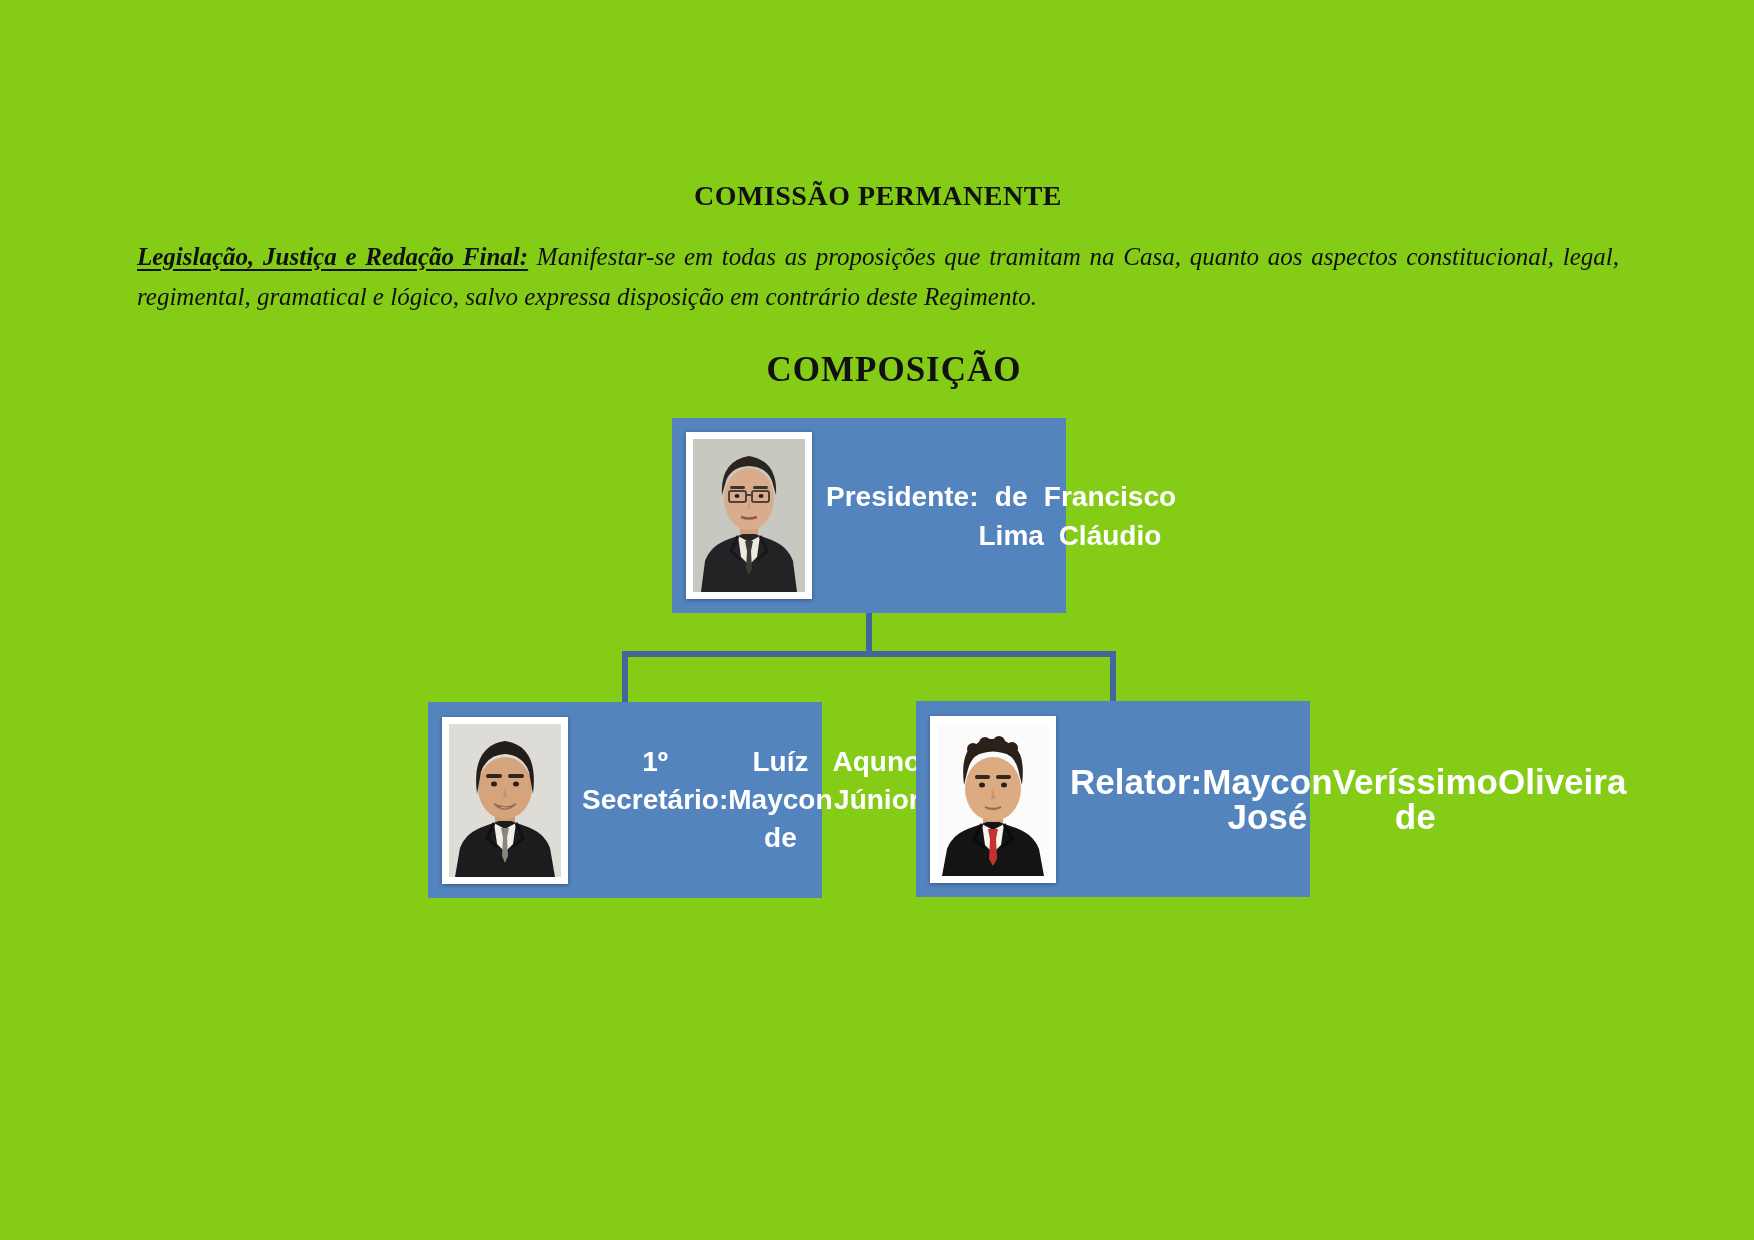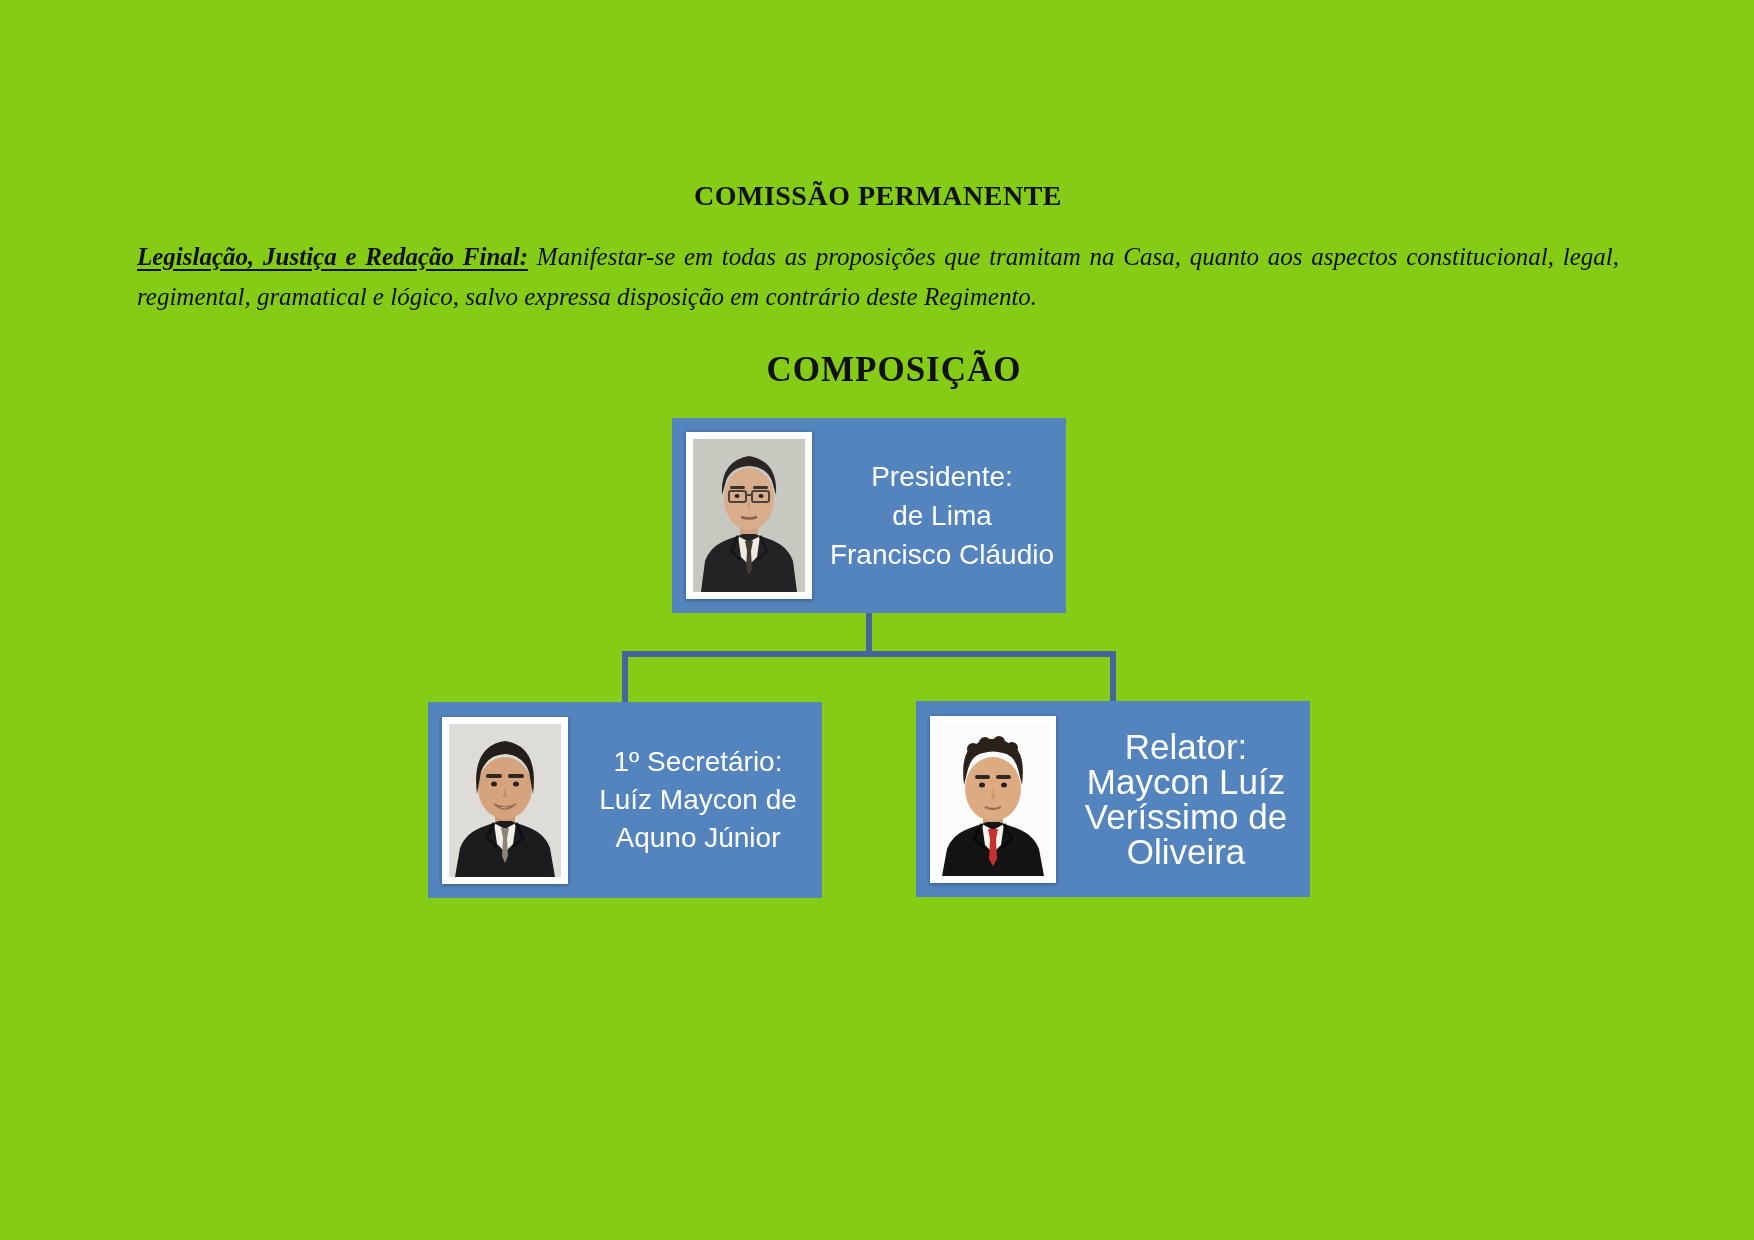--- a/index.html
+++ b/index.html
@@ -68,26 +68,26 @@
     background: #ffffff;
     box-shadow: 0 1px 4px rgba(0,0,0,0.35);
     display: flex;
     align-items: center;
     justify-content: center;
   }
   .photo-frame svg { display: block; }
   .org-text {
     flex: 1 1 auto;
     display: flex;
-    flex-direction: column;
+    flex-direction: row;
     justify-content: center;
     text-align: center;
     color: #ffffff;
     font-family: "Liberation Sans", "DejaVu Sans", sans-serif;
-    font-weight: normal;
+    font-weight: bold;
     padding-right: 8px;
   }
   .org-text.size-a { font-size: 28px; line-height: 39px; }
   .org-text.size-b { font-size: 28px; line-height: 38px; }
   .org-text.size-c { font-size: 35px; line-height: 35px; }
 
   .connector {
     position: absolute;
     background: #44679B;
   }
@@ -184,19 +184,19 @@
         <path d="M48,84 Q56,88 64,84" stroke="#9c6b50" stroke-width="2.5" fill="none"></path>
         <path d="M5,153 L10,126 Q16,110 36,104 L50,99 L62,99 L76,104 Q96,110 102,126 L107,153 Z" fill="#141414"></path>
         <path d="M45,101 L56,107 L67,101 L64,122 L56,130 L48,122 Z" fill="#f6f4ee"></path>
         <path d="M51,106 L61,106 L59,116 L60,136 L56,143 L52,136 L53,116 Z" fill="#c5312f"></path>
         <path d="M45,101 L37,116 L48,125" fill="none" stroke="#0a0a0b" stroke-width="3"></path>
         <path d="M67,101 L75,116 L64,125" fill="none" stroke="#0a0a0b" stroke-width="3"></path>
       </svg>
     </div>
     <div class="org-text size-c">
       <div>Relator:</div>
-      <div>Maycon Luíz</div>
+      <div>Maycon José</div>
       <div>Veríssimo de</div>
       <div>Oliveira</div>
     </div>
   </div>
 
 </div>
 
 </body></html>

